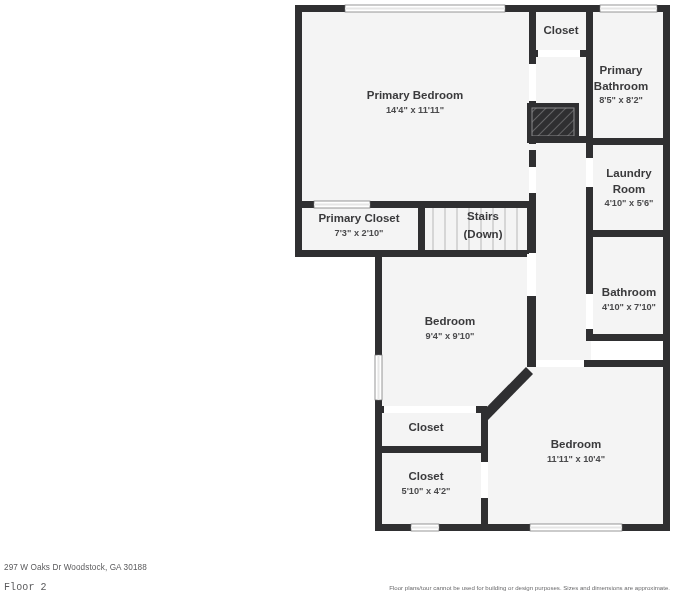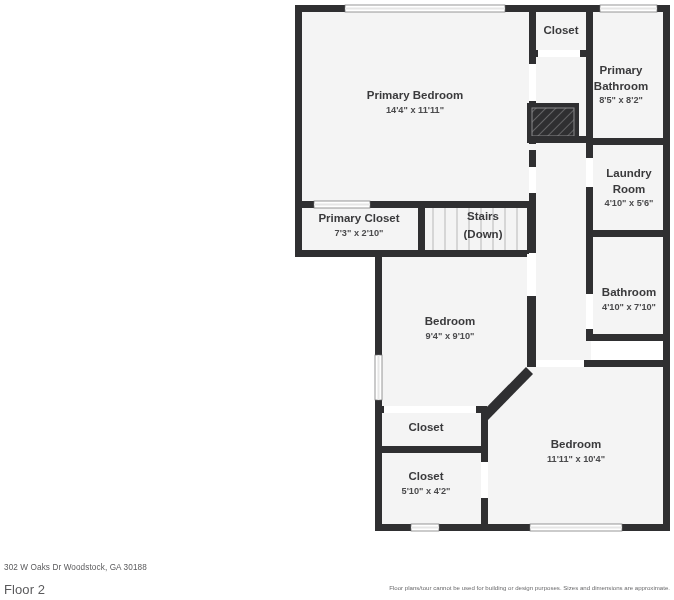--- a/index.html
+++ b/index.html
@@ -53,23 +53,23 @@
     top: 8px;
     font-size: 8.2px;
     color: #5a5a5c;
     font-family: "Liberation Sans", sans-serif;
     letter-spacing: 0.1px;
   }
   .footer-floor {
     position: absolute;
     left: 4px;
     top: 27px;
-    font-size: 13px;
+    font-size: 10px;
     color: #5a5a5c;
-    font-family: Liberation Sans, sans-serif;
+    font-family: Liberation Mono, monospace;
     letter-spacing: 0.1px;
   }
   .footer-disclaimer {
     position: absolute;
     right: 4px;
     top: 29px;
     font-size: 6.1px;
     color: #6a6a6c;
     font-family: "Liberation Sans", sans-serif;
     text-align: right;
@@ -250,16 +250,16 @@
       <text class="room-label-name" x="426" y="480">Closet</text>
       <text class="room-label-dims" x="426" y="494">5'10" x 4'2"</text>
 
       <text class="room-label-name" x="576" y="448">Bedroom</text>
       <text class="room-label-dims" x="576" y="462">11'11" x 10'4"</text>
     </g>
   </svg>
 </div>
 
 <div class="footer-area">
-  <div class="footer-address">302 W Oaks Dr Woodstock, GA 30188</div>
+  <div class="footer-address">297 W Oaks Dr Woodstock, GA 30188</div>
   <div class="footer-floor">Floor 2</div>
   <div class="footer-disclaimer">Floor plans/tour cannot be used for building or design purposes. Sizes and dimensions are approximate.</div>
 </div>
 
 </body></html>

